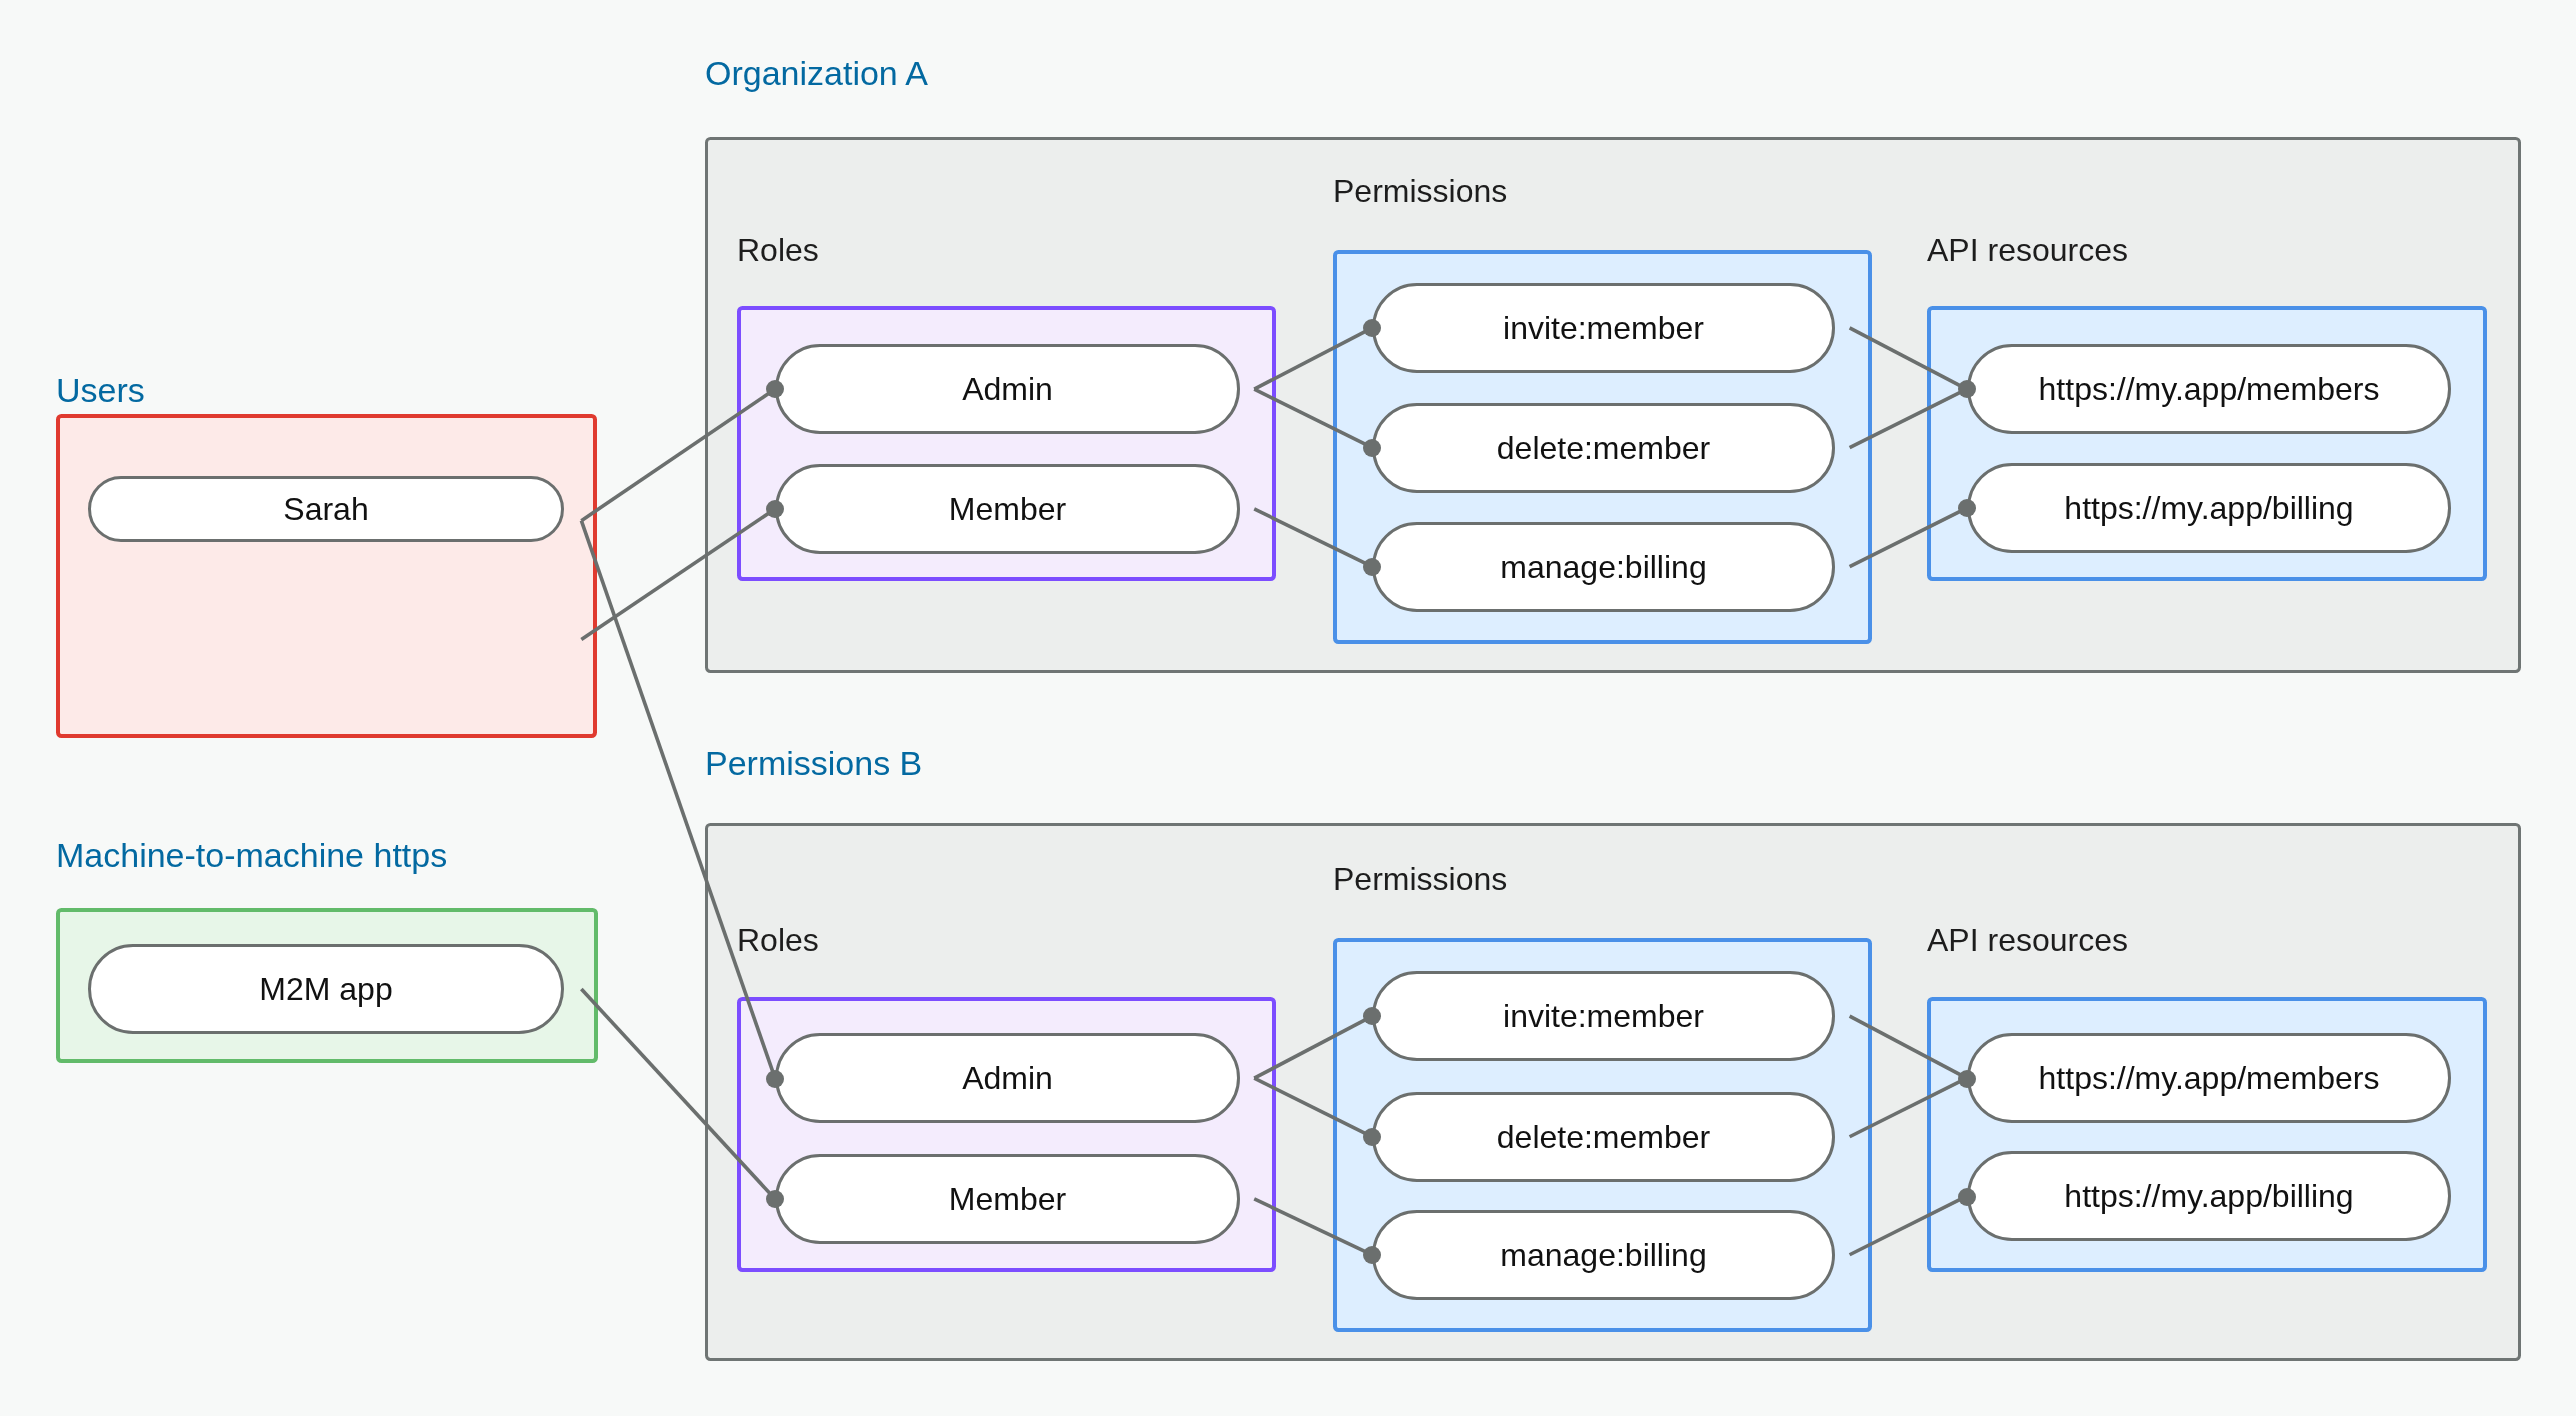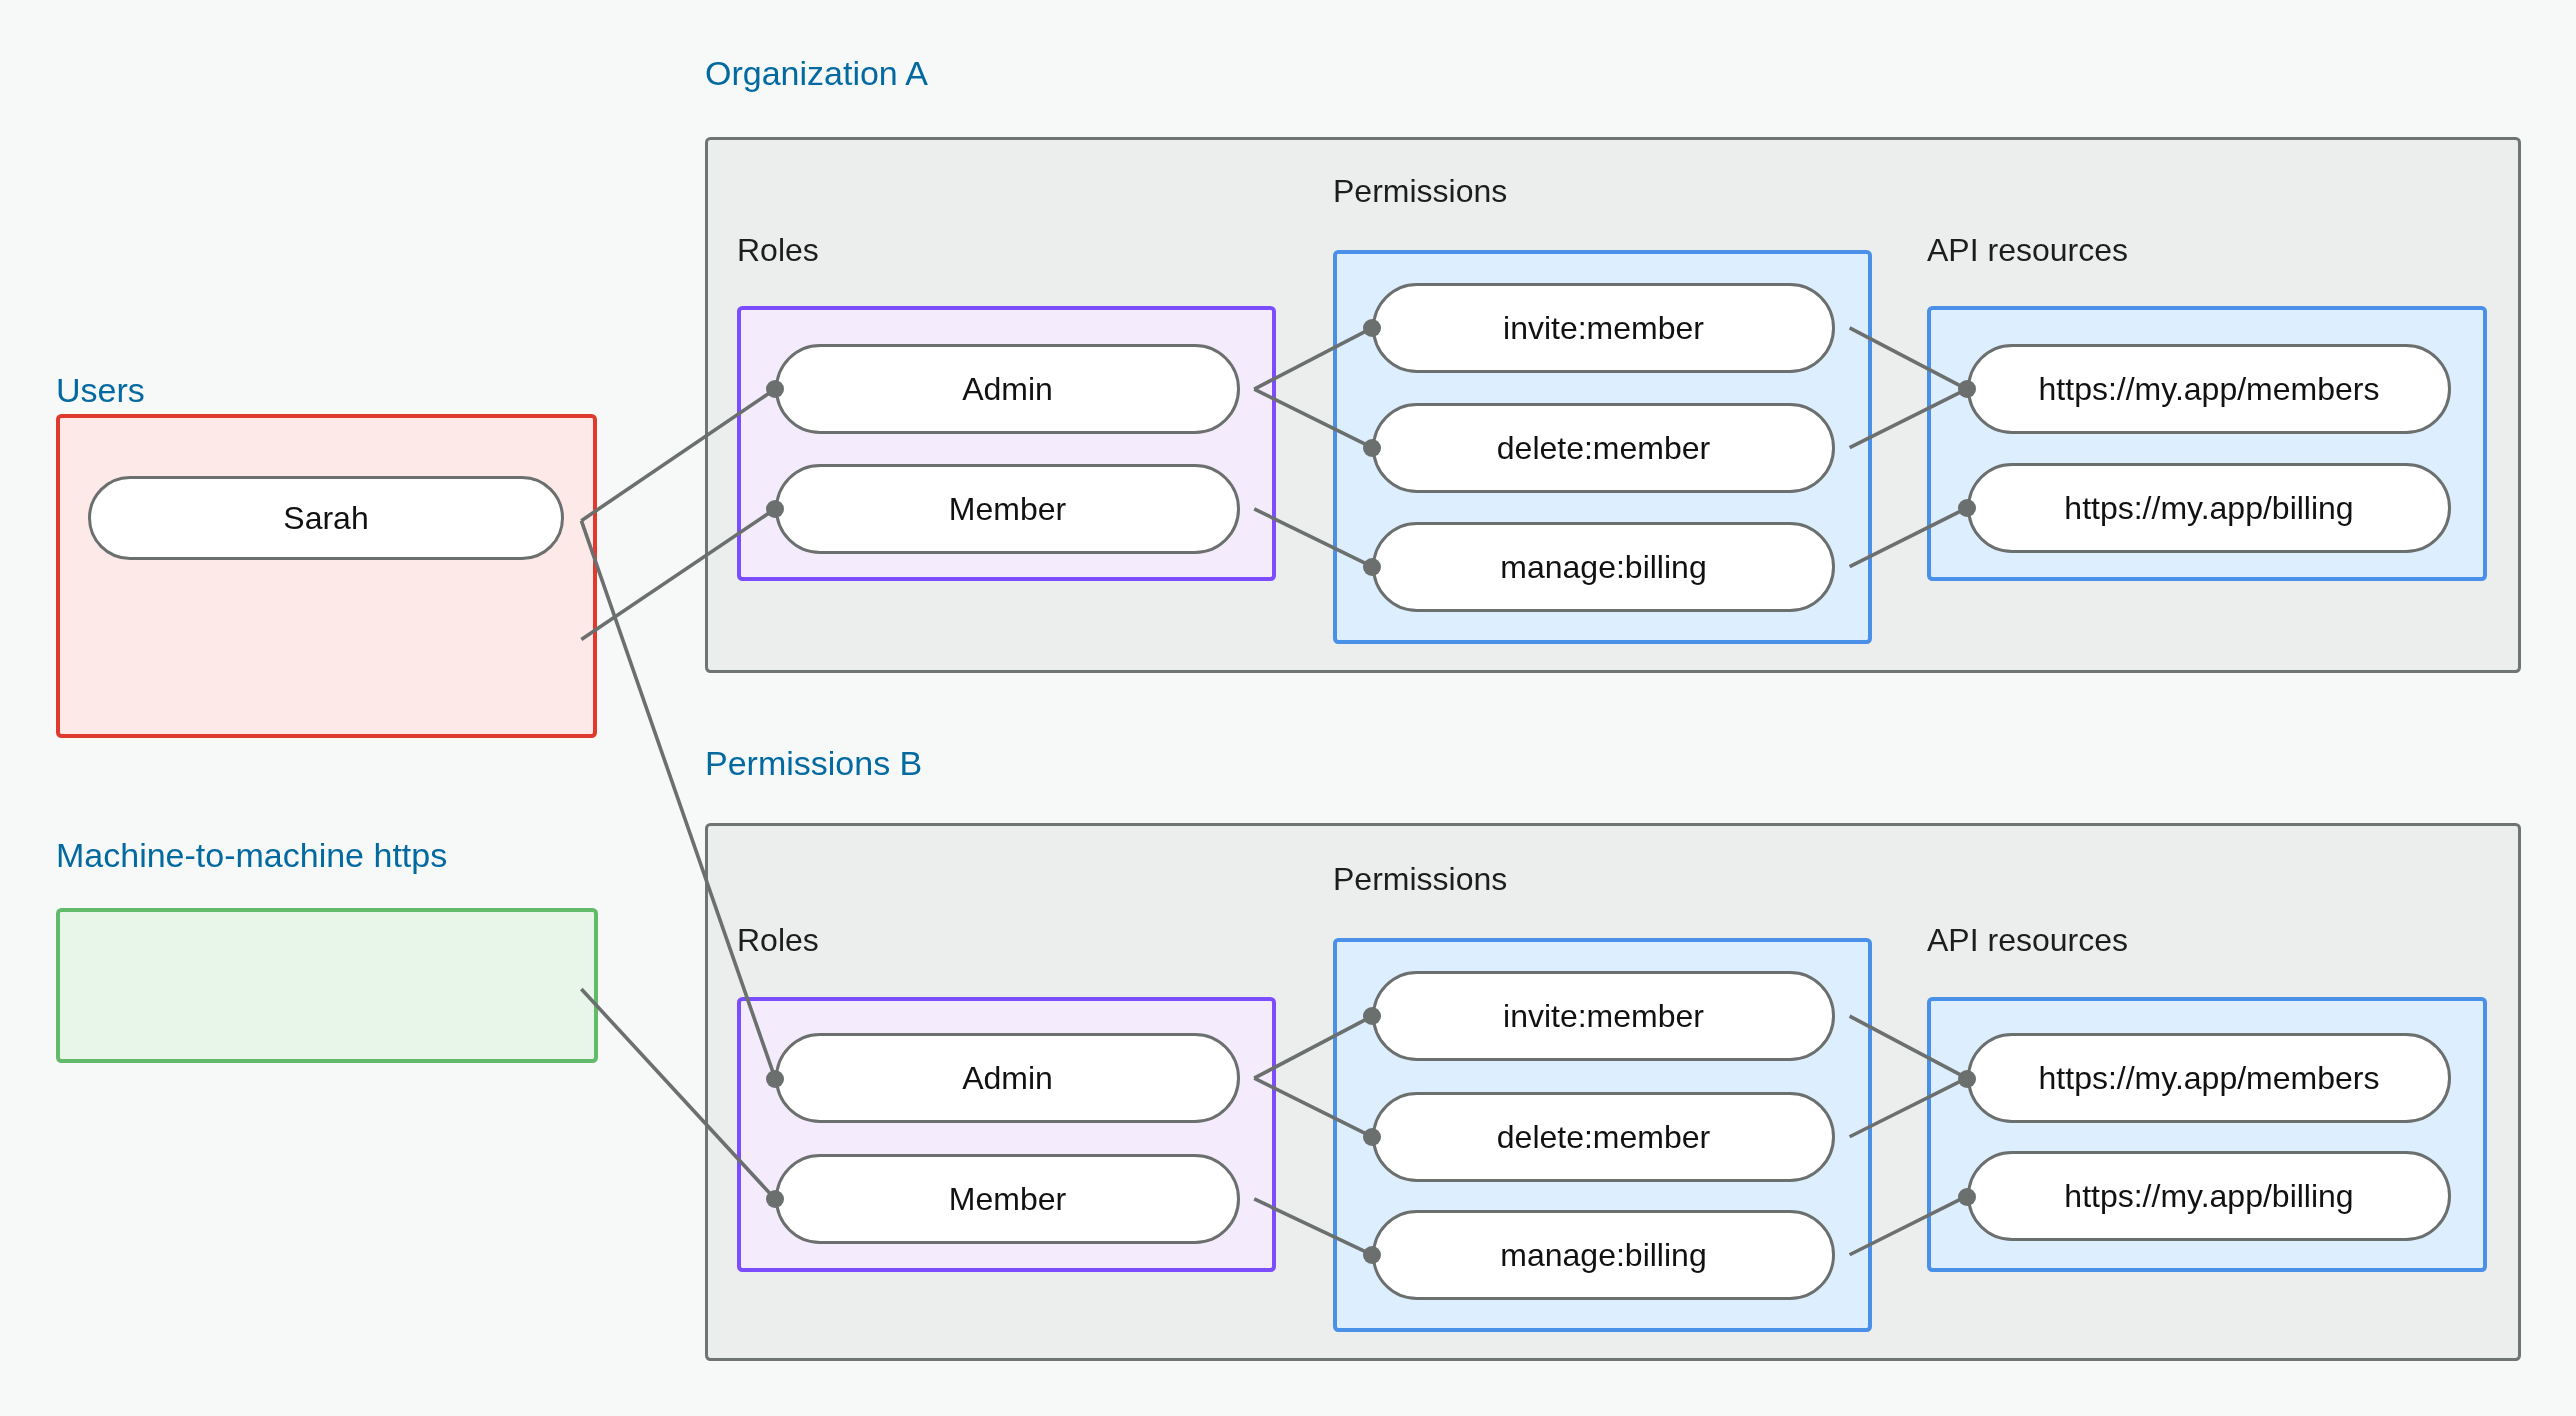--- a/index.html
+++ b/index.html
@@ -143,24 +143,25 @@
       <line x1="1392" y1="1197" x2="1523" y2="1262"></line>
       <line x1="1392" y1="1331" x2="1523" y2="1393"></line>
       <line x1="2053" y1="1128" x2="2183" y2="1197"></line>
       <line x1="2053" y1="1262" x2="2183" y2="1197"></line>
       <line x1="2053" y1="1393" x2="2183" y2="1328"></line>
     </g>
   </svg>
 
   <div class="group-label" style="left:56px; top:344px;margin-top:29px;">Users</div>
   <div class="box users-box" style="left:56px; top:414px; width:541px; height:324px;"></div>
-  <div class="node" style="left:88px; top:476px; width:476px; height:84px;">Sarah</div>
+  <div class="node" style="left:88px; top:476px; width:476px; height:66px;">Sarah</div>
 
   <div class="group-label" style="left:56px; top:838px;">Machine-to-machine https</div>
   <div class="box m2m-box" style="left:56px; top:908px; width:542px; height:155px;"></div>
+  <div class="node" style="left:88px; top:944px; width:476px; height:90px;">M2M app</div>
 
   <div class="group-label" style="left:705px; top:56px;">Organization A</div>
   <div class="box org-box" style="left:705px; top:137px; width:1816px; height:536px;"></div>
 
   <div class="inner-label" style="left:737px; top:234px;">Roles</div>
   <div class="box roles-box" style="left:737px; top:306px; width:539px; height:275px;"></div>
   <div class="node" style="left:775px; top:344px; width:465px; height:90px;">Admin</div>
   <div class="node" style="left:775px; top:464px; width:465px; height:90px;">Member</div>
 
   <div class="inner-label" style="left:1333px; top:175px;">Permissions</div>

